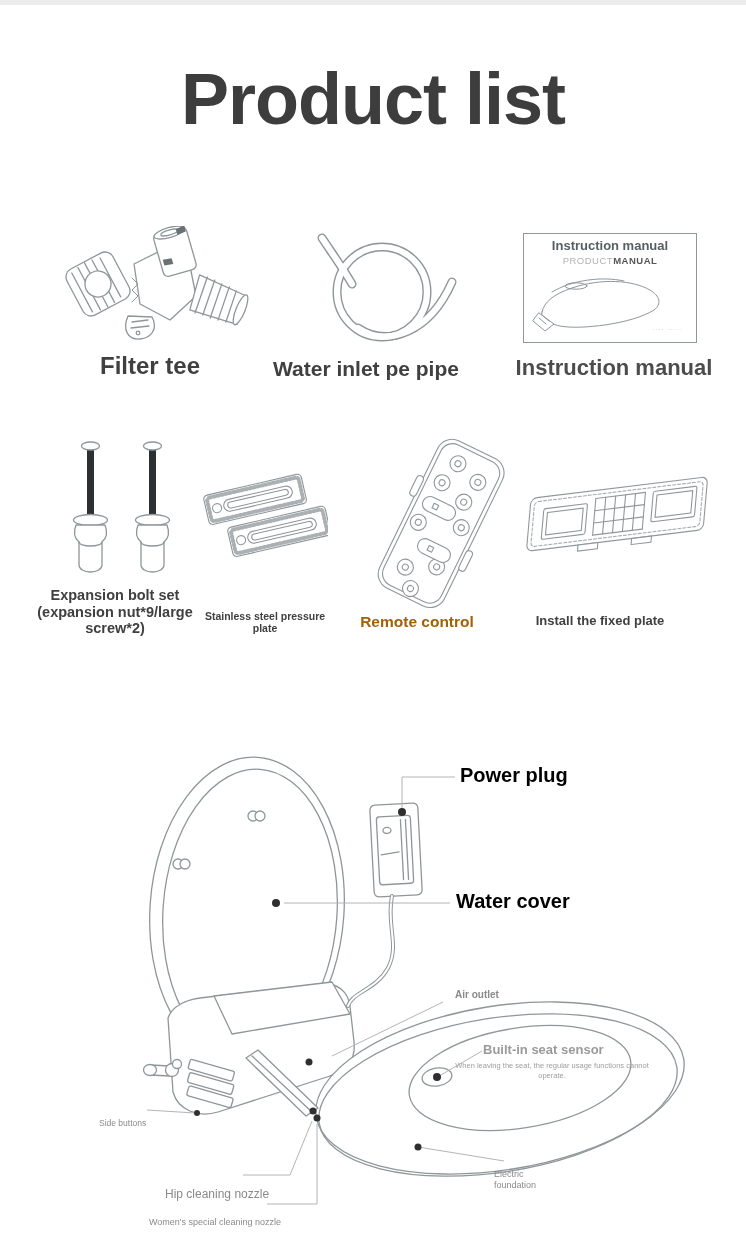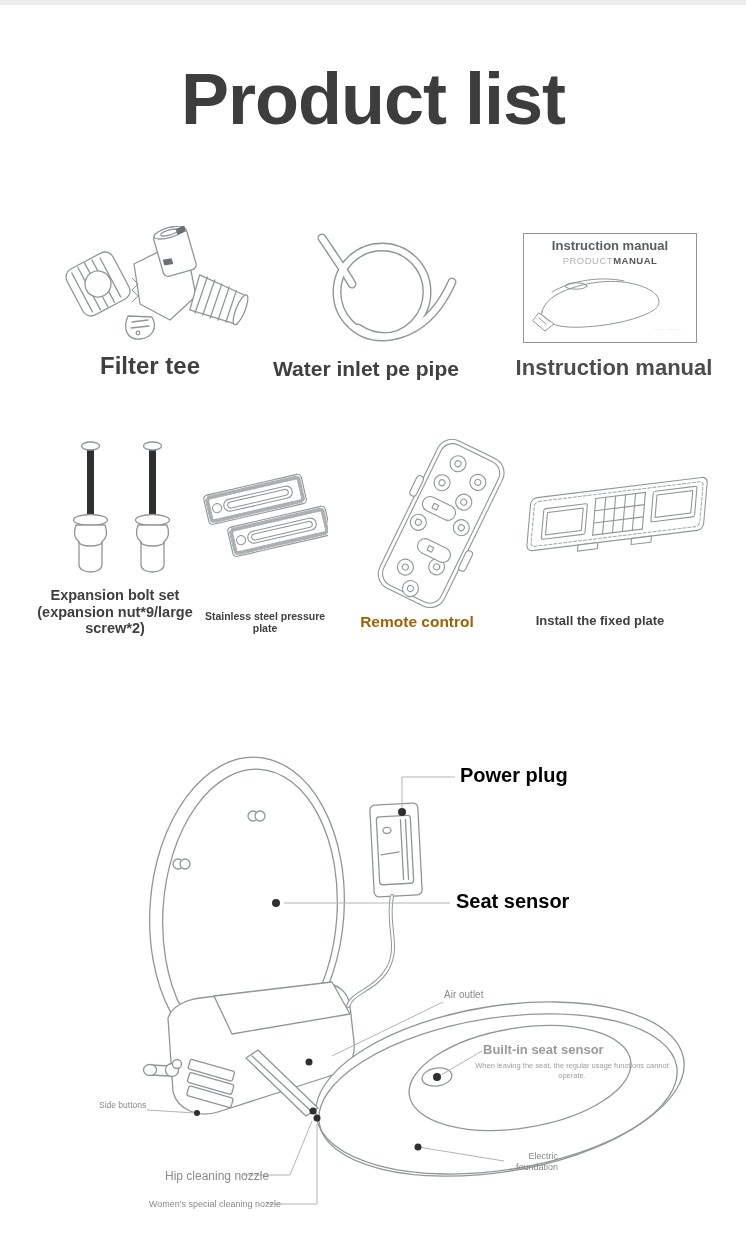--- a/index.html
+++ b/index.html
@@ -28,25 +28,25 @@
   }
   .manual-title{position:absolute;left:0;top:4px;width:100%;text-align:center;
     font-size:13px;font-weight:600;color:#585f63;}
   .manual-sub{position:absolute;left:0;top:21px;width:100%;text-align:center;
     font-size:9.5px;letter-spacing:.5px;}
   .manual-sub .lt{color:#b3b3b3;font-weight:400;}
   .manual-sub .bd{color:#565656;font-weight:700;}
   .manual-brand{position:absolute;right:14px;bottom:10px;font-size:6px;color:#9aa0a3;letter-spacing:1px;}
   .callout{color:#000000;white-space:nowrap;}
   .co-big{font-size:20px;font-weight:700;}
-  .co-mid{font-size:10px;font-weight:400;color:#8a8a8a;}
+  .co-mid{font-size:10px;font-weight:700;color:#8a8a8a;margin-left:11px;}
   .co-sensor{font-size:13px;font-weight:600;color:#9a9a9a;}
   .co-note{font-size:7.5px;font-weight:400;color:#9e9e9e;text-align:center;white-space:normal;line-height:1.3;}
-  .co-small{font-size:8.5px;font-weight:400;color:#8a8a8a;}
-  .co-center{text-align:right;white-space:normal;line-height:1.25;}
+  .co-small{font-size:8.5px;font-weight:400;color:#8a8a8a;margin-top:18px;}
+  .co-center{text-align:left;white-space:normal;line-height:1.25;}
   svg{display:block;}
   .lineart{stroke:#8f969a;fill:none;stroke-width:1.3;stroke-linecap:round;stroke-linejoin:round;}
   .fillw{fill:#ffffff;}
 </style>
 </head>
 <body>
 
 <div class="abs top-strip"></div>
 
 <div class="abs page-title">Product list</div>
@@ -289,23 +289,23 @@
     <circle cx="437" cy="357" r="4"></circle>
     <circle cx="309" cy="342" r="3.5"></circle>
     <circle cx="313" cy="391" r="3.5"></circle>
     <circle cx="317" cy="398" r="3.5"></circle>
     <circle cx="197" cy="393" r="3"></circle>
     <circle cx="418" cy="427" r="3.5"></circle>
   </g>
 </svg>
 
 <div class="abs callout co-big" style="left:460px;top:764px;">Power plug</div>
-<div class="abs callout co-big" style="left:456px;top:890px;">Seat sensor</div>
+<div class="abs callout co-big" style="left:456px;top:890px;">Water cover</div>
 <div class="abs callout co-mid" style="left:444px;top:989px;">Air outlet</div>
 <div class="abs callout co-sensor" style="left:483px;top:1042px;">Built-in seat sensor</div>
-<div class="abs co-note" style="left:452px;top:1061px;width:200px;margin-left:20px;">When leaving the seat, the regular usage functions cannot operate.</div>
+<div class="abs co-note" style="left:452px;top:1061px;width:200px;">When leaving the seat, the regular usage functions cannot operate.</div>
 <div class="abs callout co-small" style="left:99px;top:1100px;">Side buttons</div>
 <div class="abs callout co-small" style="left:165px;top:1169px;font-size:12px;">Hip cleaning nozzle</div>
 <div class="abs callout co-small" style="left:149px;top:1199px;font-size:9px;">Women's special cleaning nozzle</div>
 <div class="abs callout co-small co-center" style="left:494px;top:1151px;width:64px;font-size:9px;">
   <div>Electric</div>
   <div>foundation</div>
 </div>
 
 </body></html>

